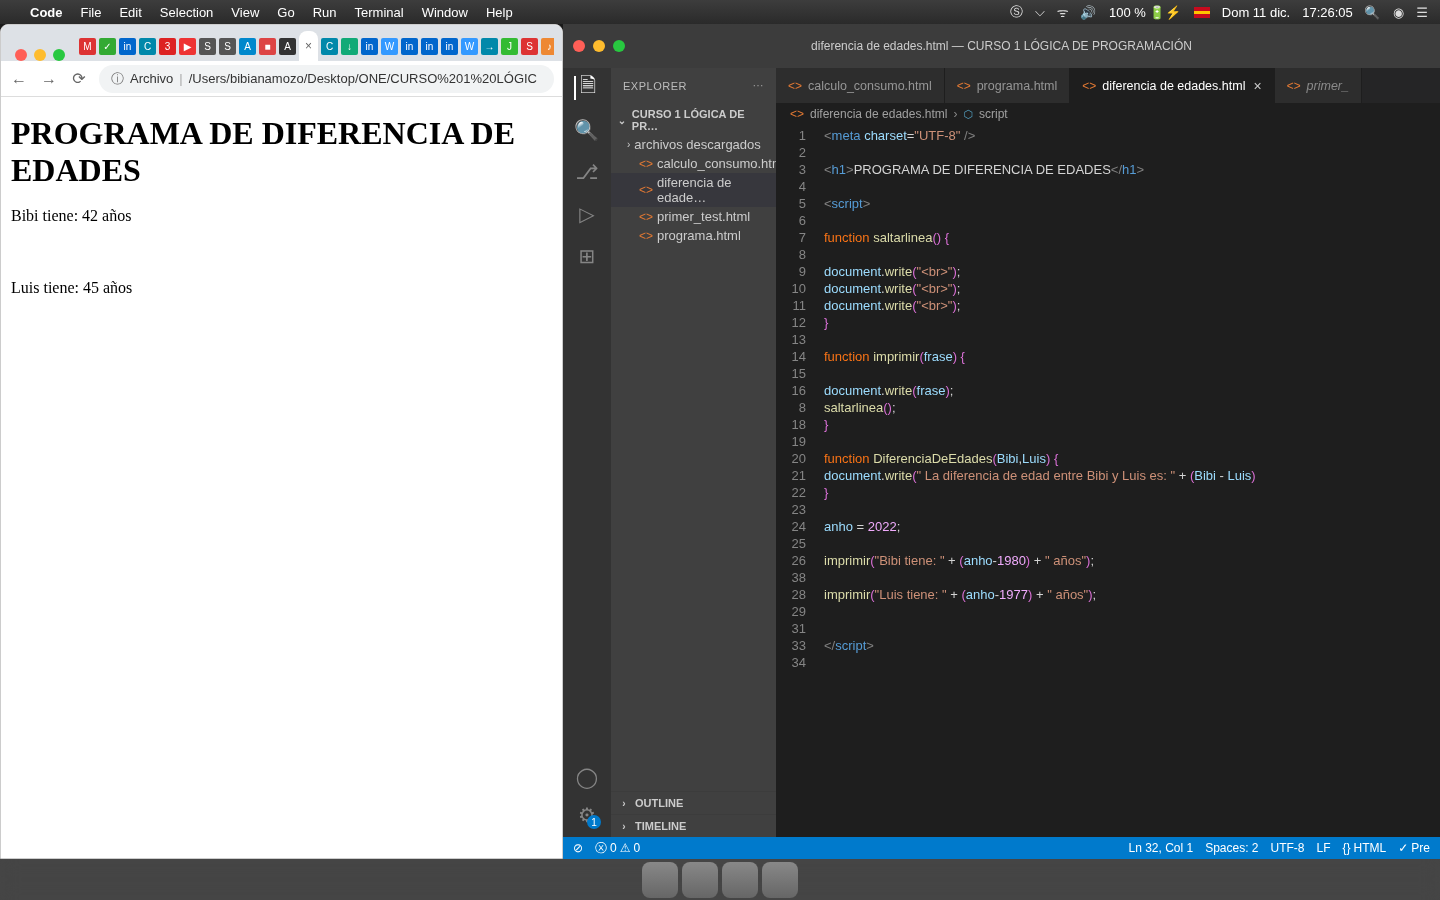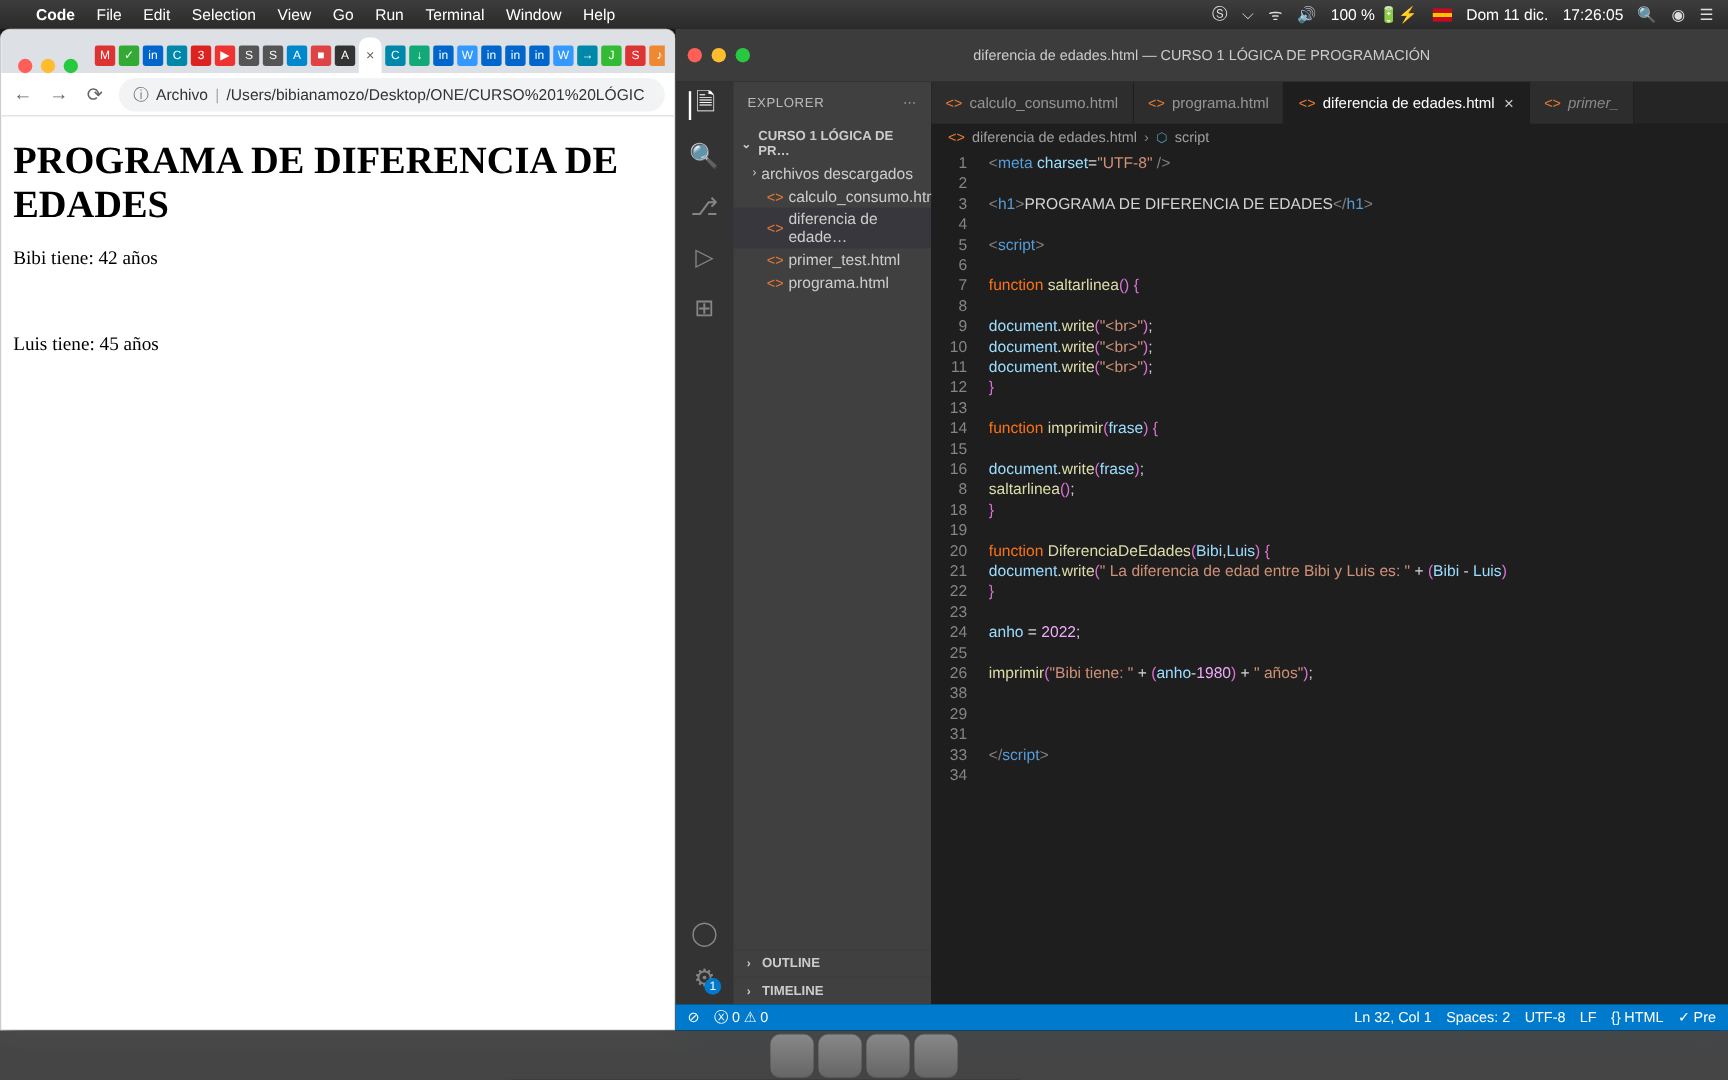--- a/index.html
+++ b/index.html
@@ -360,20 +360,24 @@
           </div>
 <div class="line">
             <span class="gutter">26</span>
             <span class="code"><span class="tok-yel">imprimir</span><span class="tok-paren">(</span><span class="tok-str">"Bibi tiene: "</span> + <span class="tok-paren">(</span><span class="tok-lblue">anho</span>-<span class="tok-num">1980</span><span class="tok-paren">)</span> + <span class="tok-str">" años"</span><span class="tok-paren">)</span>;</span>
           </div>
 <div class="line">
             <span class="gutter">38</span>
             <span class="code"></span>
           </div>
 <div class="line">
+            <span class="gutter">28</span>
+            <span class="code"><span class="tok-yel">imprimir</span><span class="tok-paren">(</span><span class="tok-str">"Luis tiene: "</span> + <span class="tok-paren">(</span><span class="tok-lblue">anho</span>-<span class="tok-num">1977</span><span class="tok-paren">)</span> + <span class="tok-str">" años"</span><span class="tok-paren">)</span>;</span>
+          </div>
+<div class="line">
             <span class="gutter">29</span>
             <span class="code"></span>
           </div>
 <div class="line">
             <span class="gutter">31</span>
             <span class="code"></span>
           </div>
 <div class="line">
             <span class="gutter">33</span>
             <span class="code"><span class="tok-gray">&lt;/</span><span class="tok-blue">script</span><span class="tok-gray">&gt;</span></span>

